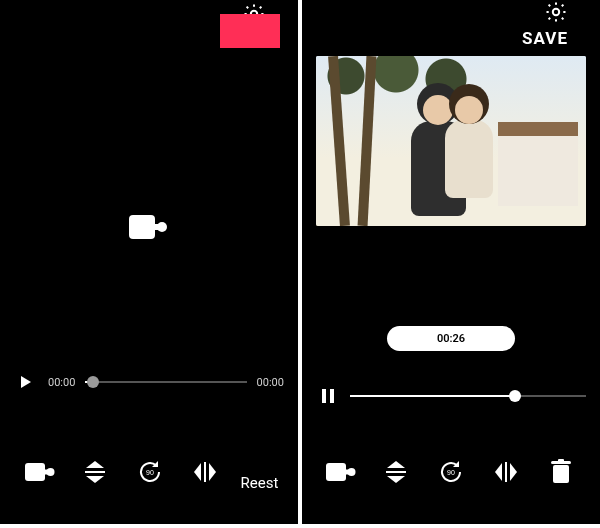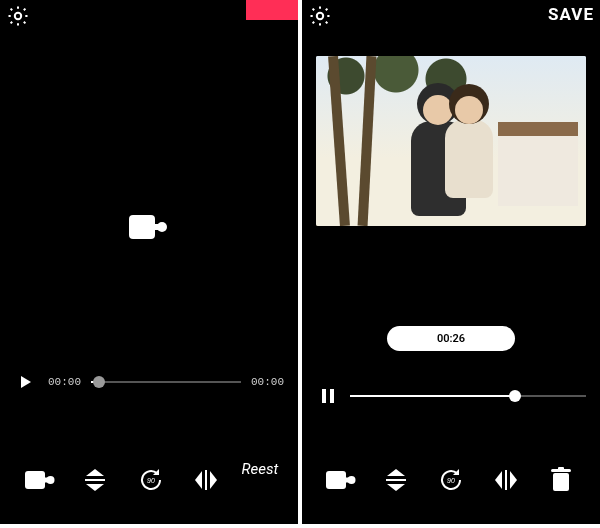--- a/index.html
+++ b/index.html
@@ -24,23 +24,24 @@
   }
   .pane-left  { margin-right: 2px; }
   .pane-right { margin-left: 2px; }
 
   
   .topbar {
     position: absolute;
     top: 0; left: 0; right: 0;
     height: 48px;
     display: flex;
-    align-items: flex-start;
-    padding: 0 2px;
+    align-items: flex-end;
+    padding: 0 28px;
     justify-content: space-between;
+    flex-direction: column;
   }
   .gear-btn { width: 32px; height: 32px; display: flex; align-items: center; justify-content: center; cursor: pointer; }
   .topbar-right { display: flex; align-items: center; gap: 8px; }
   .save-btn { color: #fff; font-size: 17px; font-weight: 700; letter-spacing: 1px; cursor: pointer; padding: 4px 4px; }
   .red-block {
     width: 60px; height: 34px;
     background: #ff2e56;
     margin-right: -10px;
     margin-top: -14px;
   }
@@ -134,21 +135,21 @@
     position: absolute;
     left: 0; right: 0;
     display: flex;
     align-items: center;
     gap: 10px;
     padding: 0 14px;
   }
   .seek-left-pane { bottom: 130px; }
   .seek-right-pane { bottom: 116px; }
   .small-btn { width: 24px; height: 24px; display:flex; align-items:center; justify-content:center; cursor:pointer; }
-  .time-lbl { font-size: 11px; color: #d0d0d0; font-family: Liberation Mono, monospace; }
+  .time-lbl { font-size: 11px; color: #d0d0d0; }
   .track {
     position: relative;
     flex: 1 1 auto;
     height: 24px;
     display: flex;
     align-items: center;
   }
   .track .line {
     height: 2px;
     width: 100%;
@@ -166,26 +167,25 @@
     width: 12px; height: 12px;
     border-radius: 50%;
     background: #9a9a9a;
     cursor: pointer;
   }
   .track.white .thumb-dot { background: #fff; }
 
   
   .toolbar {
     position: absolute;
-    left: 0; right: 0; bottom: 24px;
-    display: flex;
-    align-items: flex-start;
+    left: 0; right: 0; bottom: 32px;
+    display: flex;
+    align-items: flex-end;
     justify-content: space-around;
     padding: 0 12px;
-    font-style: italic;
   }
   .tb-btn { width: 40px; height: 40px; display:flex; align-items:center; justify-content:center; cursor:pointer; }
   .tb-text { font-size: 15px; color:#fff; cursor:pointer; }
 
   svg { display:block; }
 </style>
 </head>
 <body>
 
 <div class="stage">

